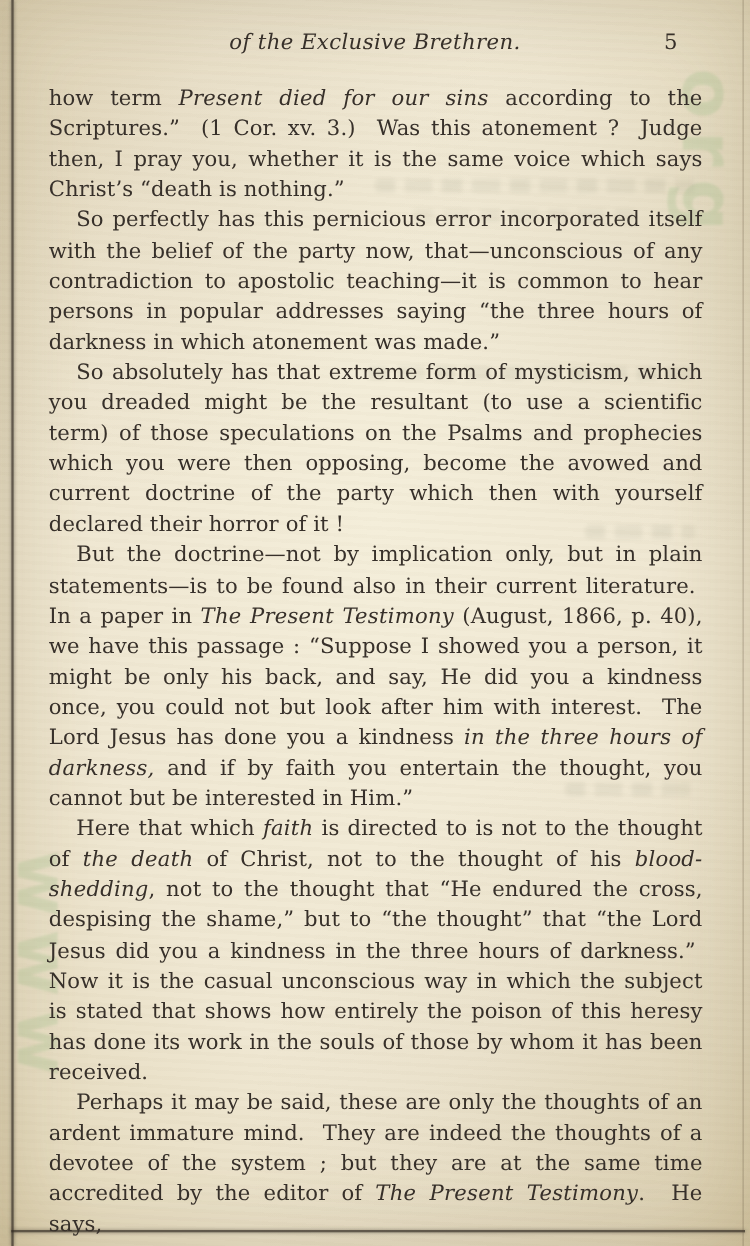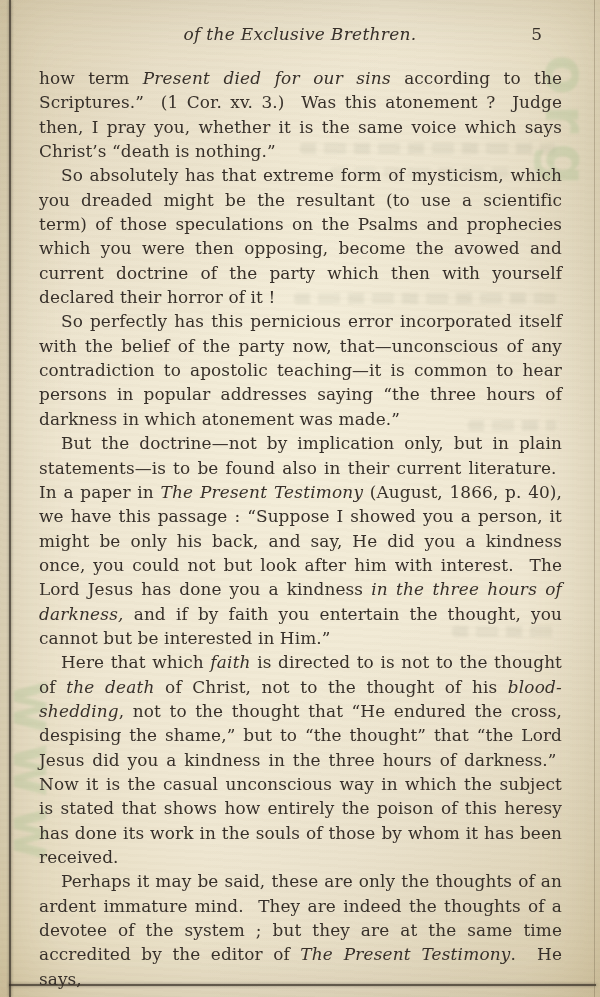--- a/index.html
+++ b/index.html
@@ -124,19 +124,19 @@
   <div class="scan-line bottom"></div>
   <div class="scan-line right"></div>
 
   <header class="page-header">
     <span class="header-title">of the Exclusive Brethren.</span>
     <span class="page-number">5</span>
   </header>
 
   <main class="page-body">
       <p class=""><span>how term </span><i>Present died for our sins</i><span> according to the Scriptures.”&nbsp; (1 Cor. xv. 3.)&nbsp; Was this atonement ?&nbsp; Judge then, I pray you, whether it is the same voice which says Christ’s “death is nothing.”</span></p>
+      <p class="indent"><span>So perfectly has this pernicious error incorporated itself with the belief of the party now, that—unconscious of any contradiction to apostolic teaching—it is common to hear persons in popular addresses saying “the three hours of darkness in which atonement was made.”</span></p>
       <p class="indent"><span>So absolutely has that extreme form of mysticism, which you dreaded might be the resultant (to use a scientific term) of those speculations on the Psalms and prophecies which you were then opposing, become the avowed and current doctrine of the party which then with yourself declared their horror of it !</span></p>
-      <p class="indent"><span>So perfectly has this pernicious error incorporated itself with the belief of the party now, that—unconscious of any contradiction to apostolic teaching—it is common to hear persons in popular addresses saying “the three hours of darkness in which atonement was made.”</span></p>
       <p class="indent"><span>But the doctrine—not by implication only, but in plain statements—is to be found also in their current literature.&nbsp; In a paper in </span><i>The Present Testimony</i><span> (August, 1866, p. 40), we have this passage : “Suppose I showed you a person, it might be only his back, and say, He did you a kindness once, you could not but look after him with interest.&nbsp; The Lord Jesus has done you a kindness </span><i>in the three hours of darkness,</i><span> and if by faith you entertain the thought, you cannot but be interested in Him.”</span></p>
       <p class="indent"><span>Here that which </span><i>faith</i><span> is directed to is not to the thought of </span><i>the death</i><span> of Christ, not to the thought of his </span><i>blood-shedding</i><span>, not to the thought that “He endured the cross, despising the shame,” but to “the thought” that “the Lord Jesus did you a kindness in the three hours of darkness.”&nbsp; Now it is the casual unconscious way in which the subject is stated that shows how entirely the poison of this heresy has done its work in the souls of those by whom it has been received.</span></p>
       <p class="indent"><span>Perhaps it may be said, these are only the thoughts of an ardent immature mind.&nbsp; They are indeed the thoughts of a devotee of the system ; but they are at the same time accredited by the editor of </span><i>The Present Testimony</i><span>.&nbsp; He says,</span></p>
     </main>
 </div>
 
 </body></html>

